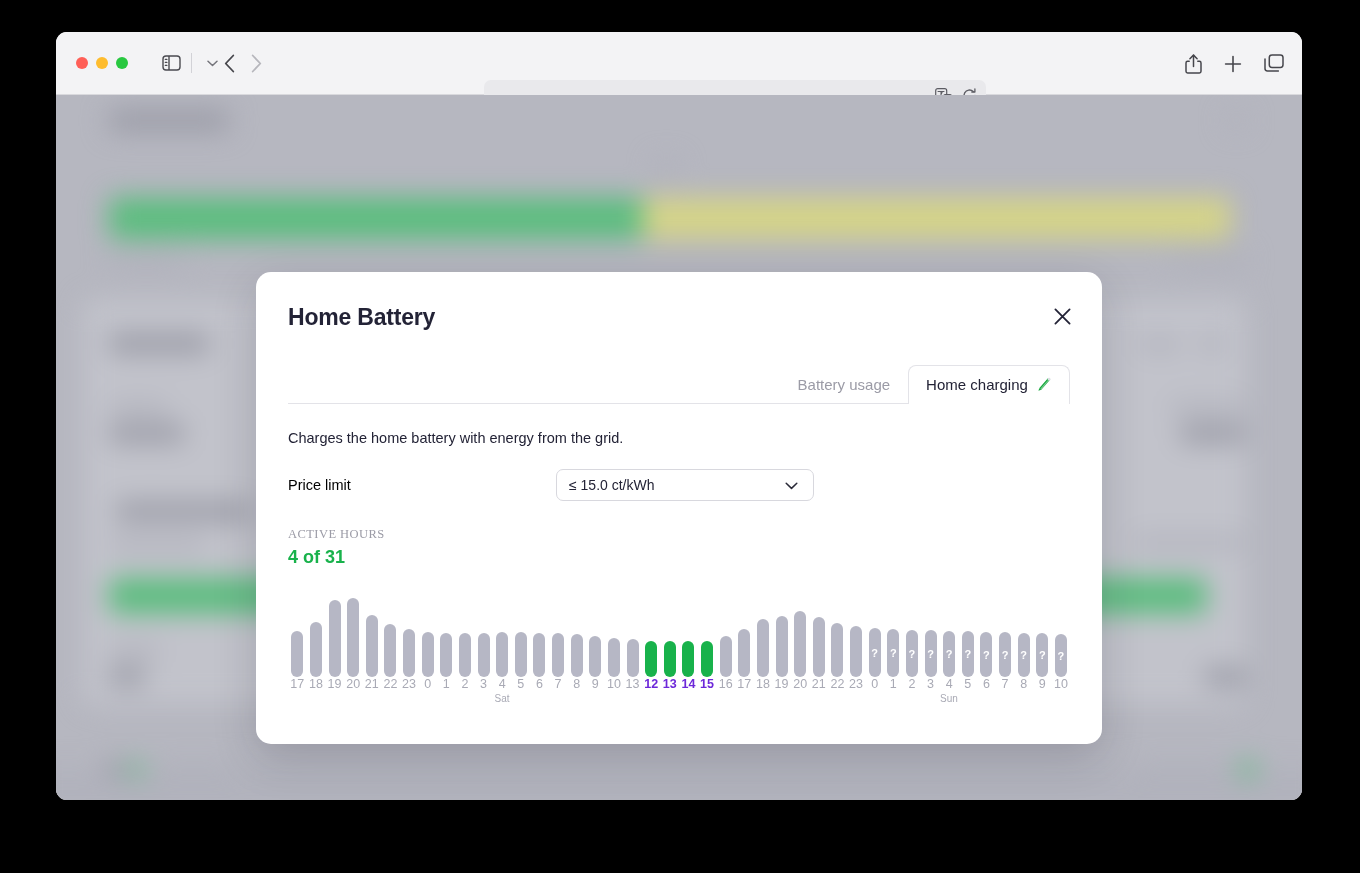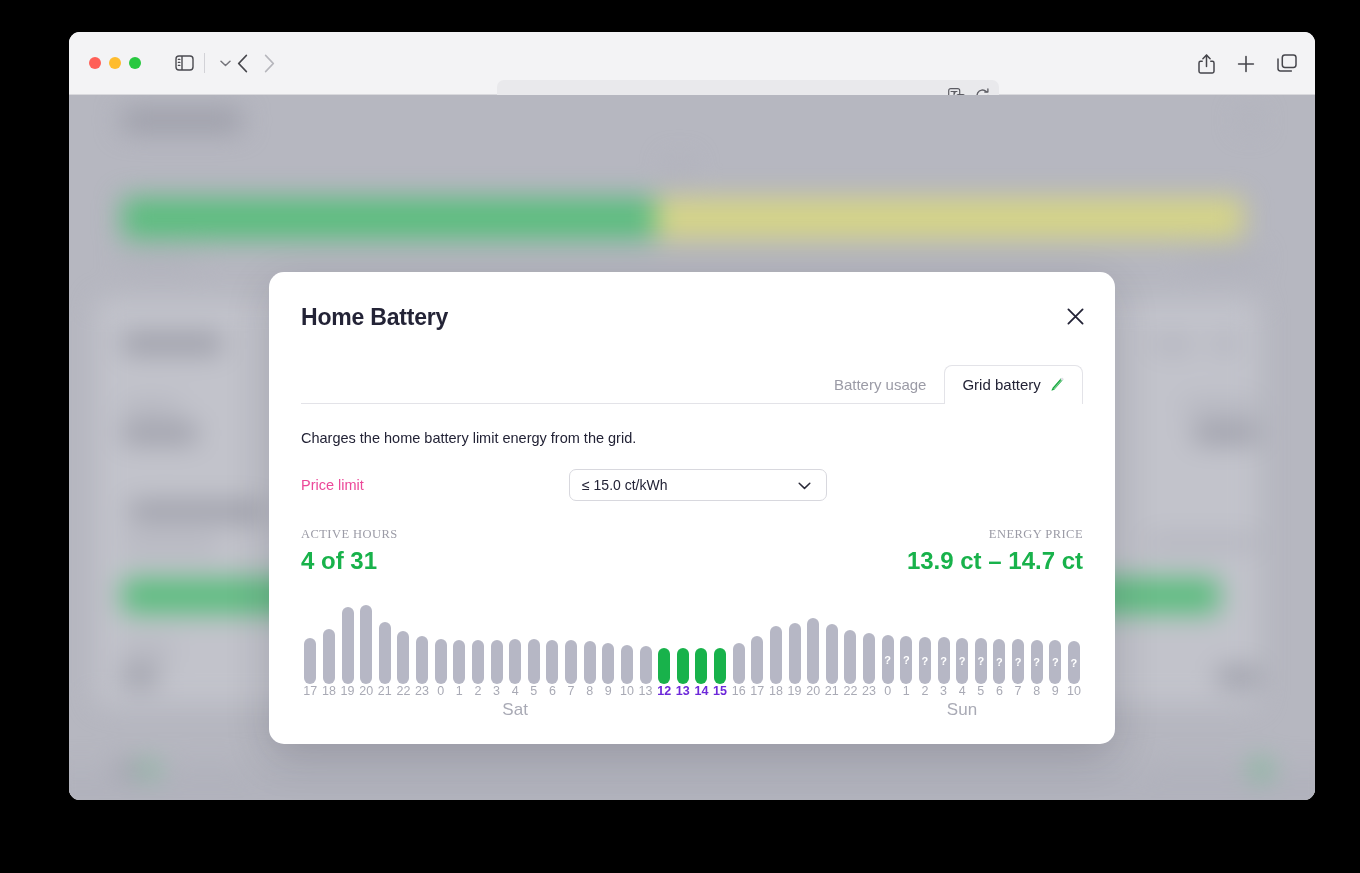--- a/index.html
+++ b/index.html
@@ -16,21 +16,21 @@
   #desktop {
     position: relative;
     width: 1360px;
     height: 873px;
     background: #000000;
   }
 
   
   #browser-window {
     position: absolute;
-    left: 69px;
+    left: 56px;
     top: 32px;
     width: 1246px;
     height: 768px;
     border-radius: 11px;
     overflow: hidden;
     background: #ffffff;
     box-shadow: 0 22px 60px rgba(0,0,0,.55);
   }
 
   
@@ -199,21 +199,21 @@
   }
 
   
   #price-row {
     margin-top: 23px;
     display: flex;
     align-items: center;
   }
   #price-label {
     font-size: 14.5px;
-    color: #ec4899;
+    color: #000000;
     width: 268px;
   }
   #price-select {
     width: 258px;
     height: 32px;
     border: 1px solid #d8d8de;
     border-radius: 7px;
     background: #ffffff;
     display: flex;
     align-items: center;
@@ -230,21 +230,21 @@
     display: flex;
     justify-content: space-between;
   }
   .stat-label {
     font-size: 12.5px;
     color: #9b9ba6;
     letter-spacing: .45px;
     font-family: Liberation Serif, serif;
   }
   .stat-value {
-    font-size: 24px;
+    font-size: 18px;
     font-weight: bold;
     color: #18b24b;
     margin-top: 5px;
   }
   .stat.right { text-align: right; }
 
   
   #chart {
     margin-top: 19px;
     position: relative;
@@ -293,21 +293,21 @@
     text-align: center;
     font-size: 12.5px;
     color: #a9aab5;
     white-space: nowrap;
   }
   .x-label.active { color: #6d28d9; font-weight: bold; }
 
   #day-labels { position: relative; height: 18px; margin-top: 2px; }
   .day-label {
     position: absolute;
-    font-size: 17px;
+    font-size: 10px;
     color: #a9aab5;
     transform: translateX(-50%);
   }
 </style>
 </head>
 <body>
 
 <div id="desktop">
 
   <div id="browser-window">
@@ -442,54 +442,50 @@
           <svg width="17" height="17" viewBox="0 0 17 17" fill="none">
             <path d="M1.4 1.4L15.6 15.6M15.6 1.4L1.4 15.6" stroke="#232336" stroke-width="1.8" stroke-linecap="round"></path>
           </svg>
         </div>
 
         <div id="tabs">
           <div class="tab">
             <span>Battery usage</span>
           </div>
           <div class="tab active">
-            <span>Grid battery</span>
+            <span>Home charging</span>
             <span class="tab-bolt">
               <svg width="15" height="15" viewBox="0 0 15 15" fill="none" style="vertical-align:-2px;">
                 <path d="M12.6 1.2c-.6-.5-1.4-.4-1.9.2L2.4 11.1l1.9 1.6L12.8 3.1c.5-.6.4-1.4-.2-1.9z" fill="#14a83c"></path>
                 <path d="M11.9 1.9L3.6 11.6l.8.7L12.5 2.6c.2-.3.1-.5-.2-.7z" fill="#ffffff" opacity=".45"></path>
                 <path d="M2.4 11.1l-1 2.6 2.9-1L2.4 11.1z" fill="#14a83c"></path>
                 <circle cx="12.1" cy="2.2" r="1.35" fill="#dfe0e6"></circle>
               </svg>
             </span>
           </div>
         </div>
 
-        <div id="description">Charges the home battery limit energy from the grid.</div>
+        <div id="description">Charges the home battery with energy from the grid.</div>
 
         <div id="price-row">
           <div id="price-label">Price limit</div>
           <div id="price-select">
             <span>≤ 15.0 ct/kWh</span>
             <span>
               <svg width="13" height="8" viewBox="0 0 13 8" fill="none">
                 <path d="M1.2 1.3L6.5 6.4L11.8 1.3" stroke="#2a2a38" stroke-width="1.5" stroke-linecap="round" stroke-linejoin="round"></path>
               </svg>
             </span>
           </div>
         </div>
 
         <div id="stats">
           <div class="stat">
             <div class="stat-label">ACTIVE HOURS</div>
             <div class="stat-value">4 of 31</div>
-          </div>
-          <div class="stat right">
-            <div class="stat-label">ENERGY PRICE</div>
-            <div class="stat-value">13.9 ct – 14.7 ct</div>
           </div>
         </div>
 
         <div id="chart">
           <div id="bars">
               <div class="bar-col">
                 <div class="bar" style="height: 51.1111%;"></div>
               </div>
               <div class="bar-col">
                 <div class="bar" style="height: 61.1111%;"></div>

